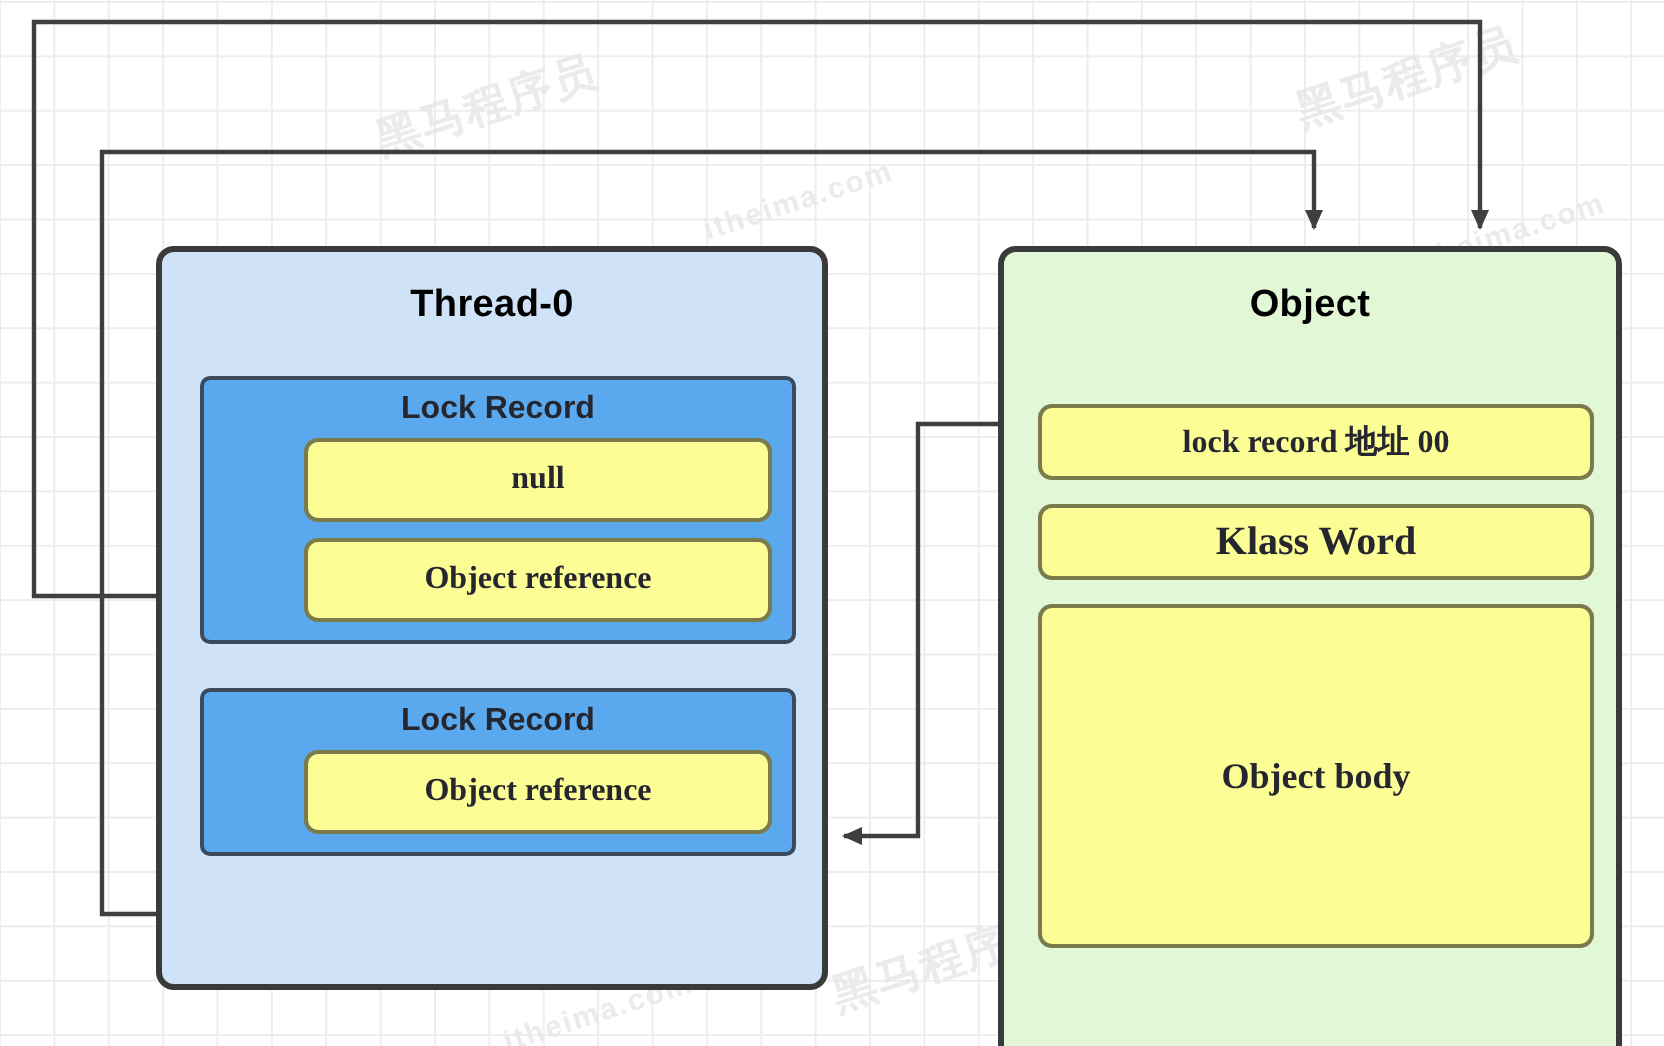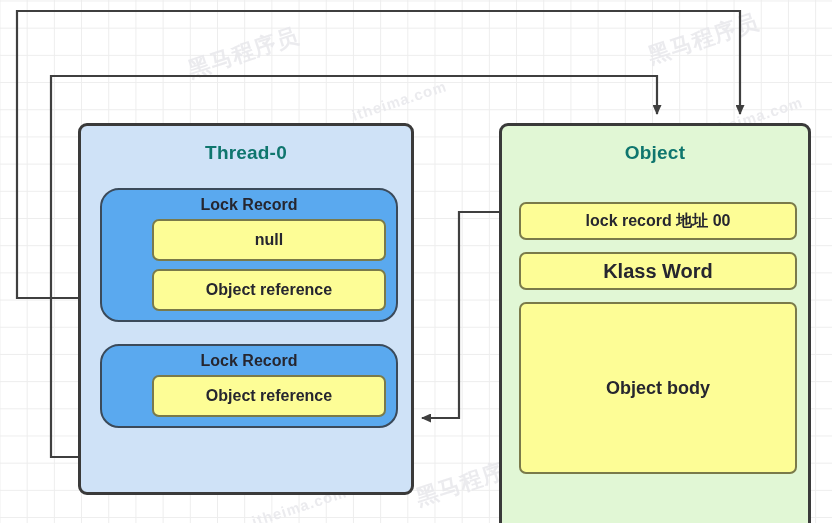--- a/index.html
+++ b/index.html
@@ -46,41 +46,41 @@
   .panel{
     position:absolute;
     border:3px solid #3a3a3a;
     border-radius:9px;
     box-sizing:border-box;
   }
   .panel-title{
     text-align:center;
     font-weight:700;
     font-size:19px;
-    color:#0f766e;
+    color:#000000;
     letter-spacing:.2px;
   }
   #thread-panel{
     left:78px;top:123px;width:336px;height:372px;
     background:#cfe2f7;
   }
   #thread-panel .panel-title{margin-top:16px;}
   #object-panel{
     left:499px;top:123px;width:312px;height:429px;
     background:#e1f7d5;
   }
   #object-panel .panel-title{margin-top:16px;}
 
   .lock-record{
     position:absolute;
     left:19px;
     width:298px;
     background:#5aa9ef;
     border:2px solid #3b4a5a;
-    border-radius:19px;
+    border-radius:5px;
     box-sizing:border-box;
     padding:4px 10px 9px 10px;
   }
   .lr-title{
     text-align:center;
     font-weight:700;
     font-size:16px;
     color:#26262f;
     padding:2px 0 5px 0;
   }
@@ -89,20 +89,21 @@
     border:2px solid #7a7a4a;
     border-radius:7px;
     text-align:center;
     font-weight:700;
     font-size:16px;
     color:#26262f;
     box-sizing:border-box;
     display:flex;
     align-items:center;
     justify-content:center;
+    font-family:Liberation Serif, serif;
   }
   .lock-record .cell{height:42px;margin-bottom:8px;margin-left:40px;}
   .lock-record .cell:last-child{margin-bottom:0;}
 
   #lr-1{top:62px;}
   #lr-2{top:218px;}
 
   .obj-cell{
     position:absolute;
     left:17px;

